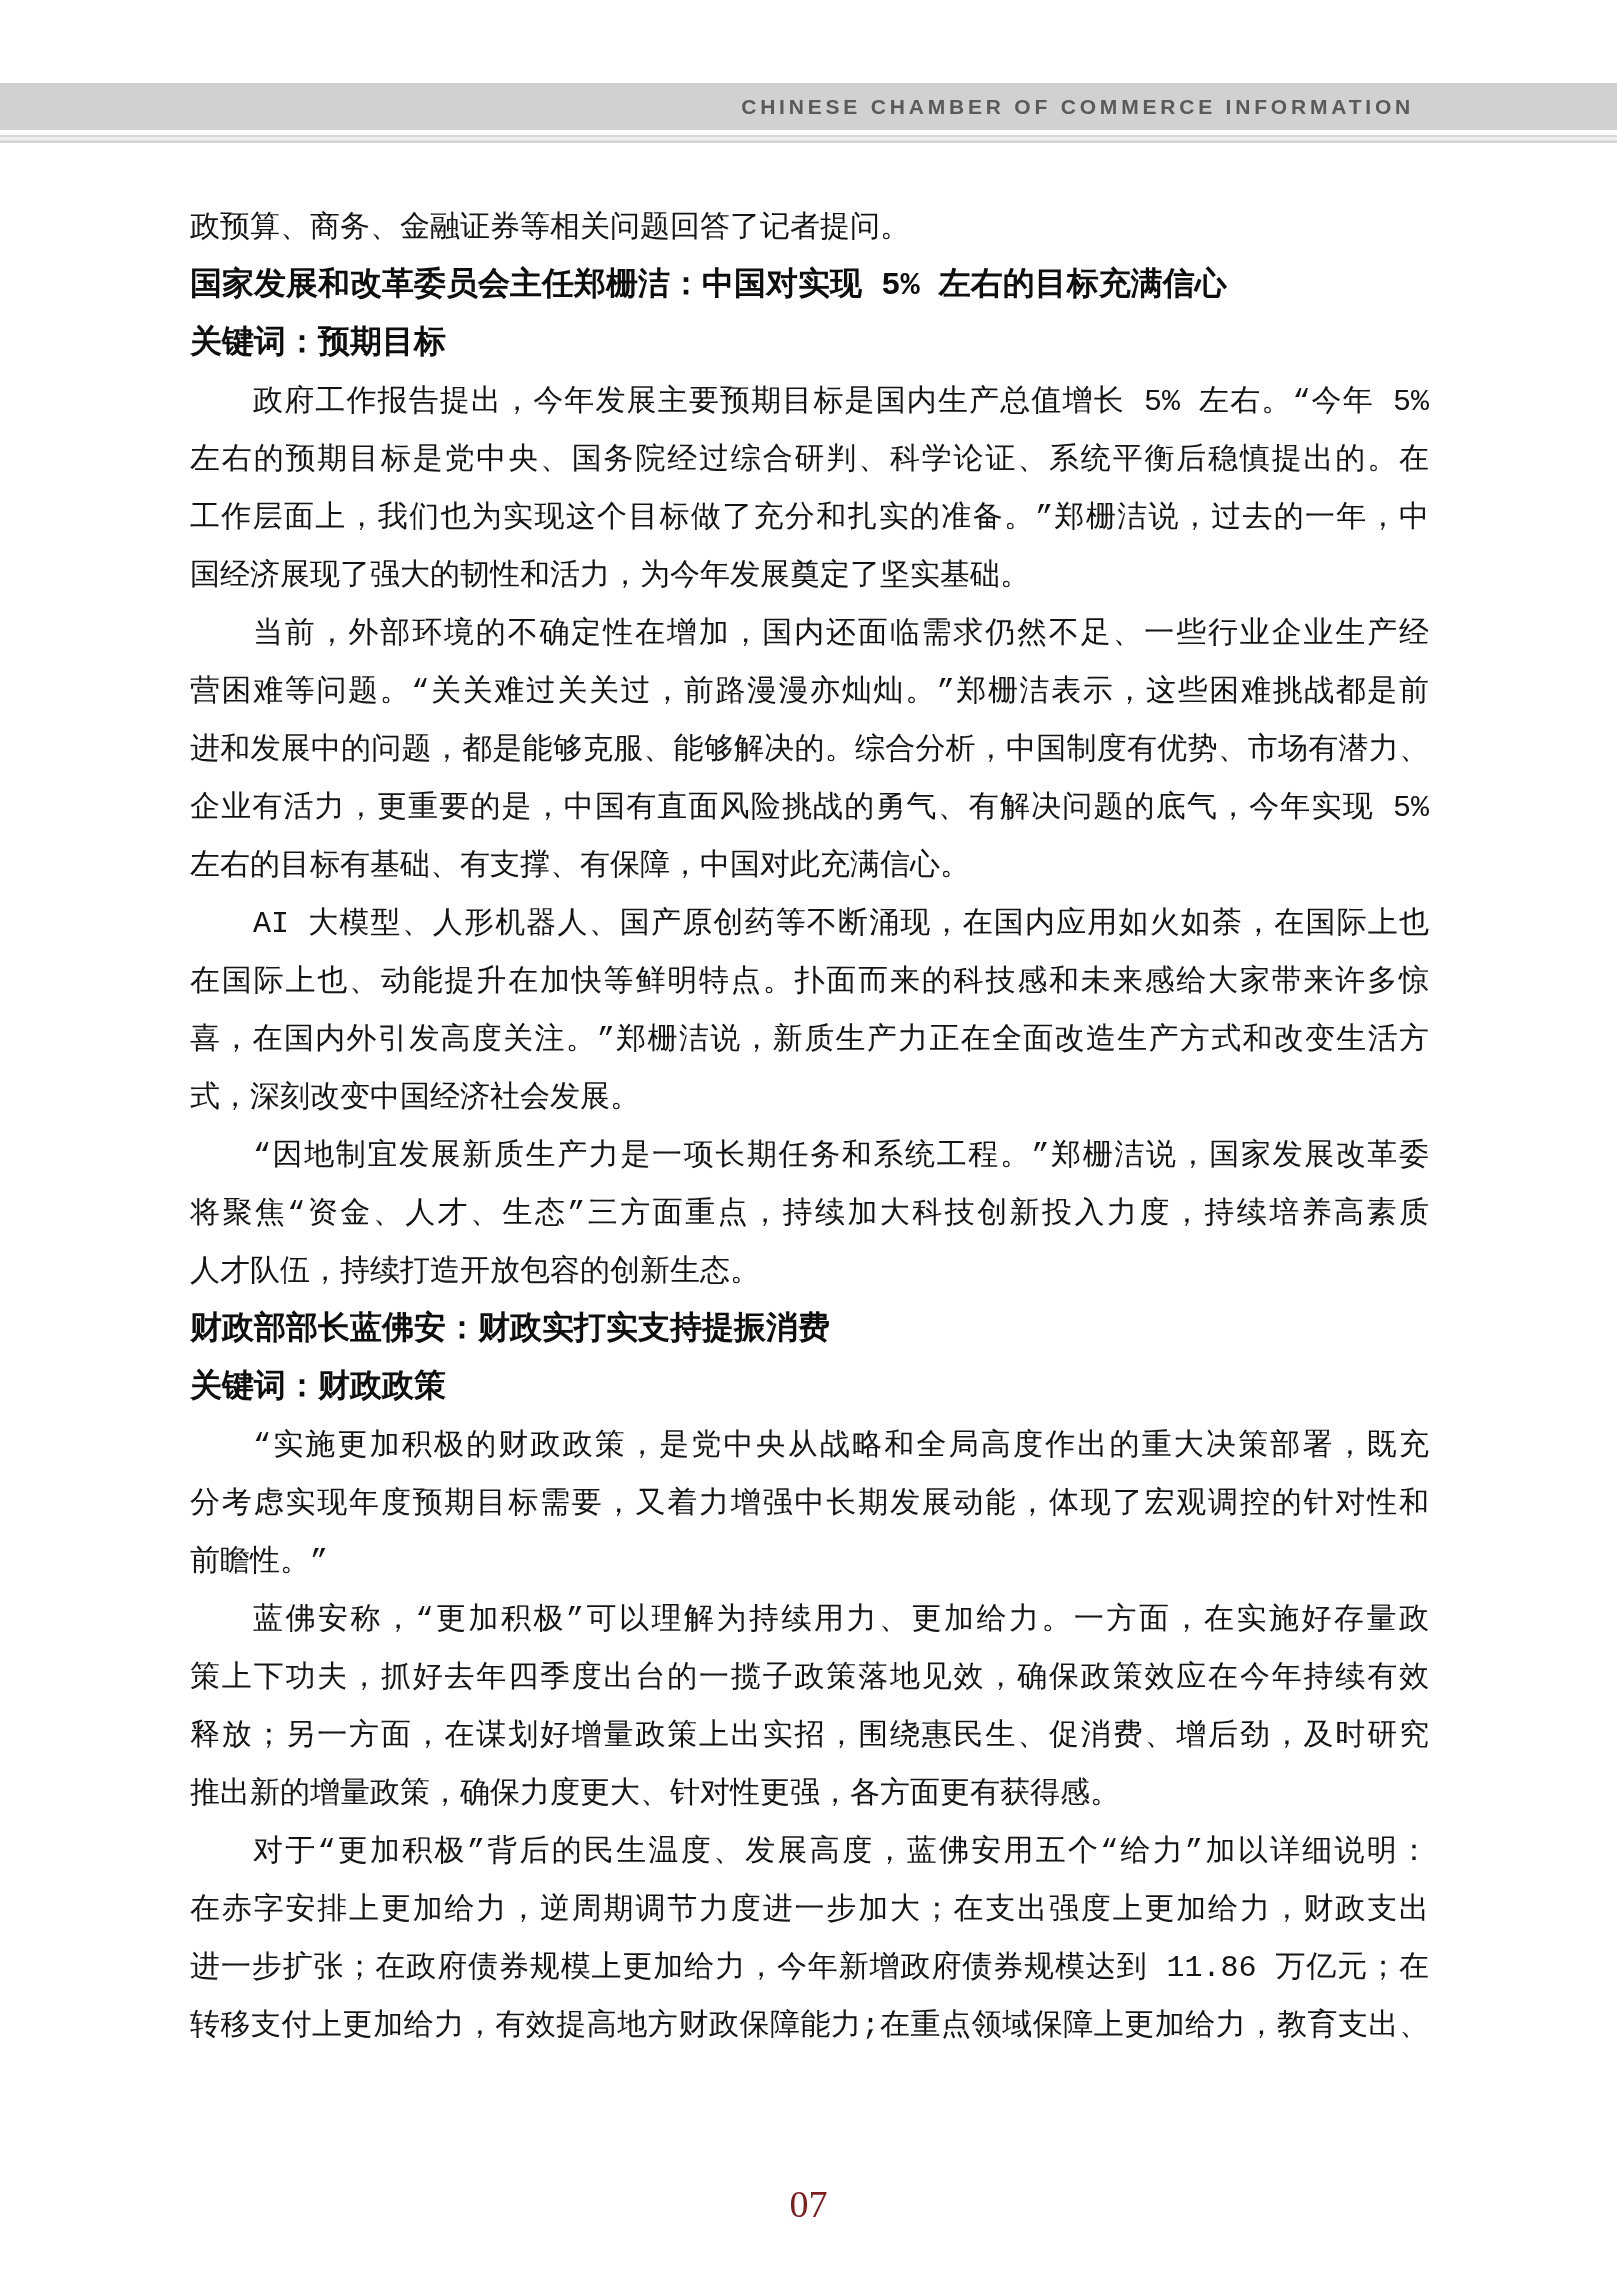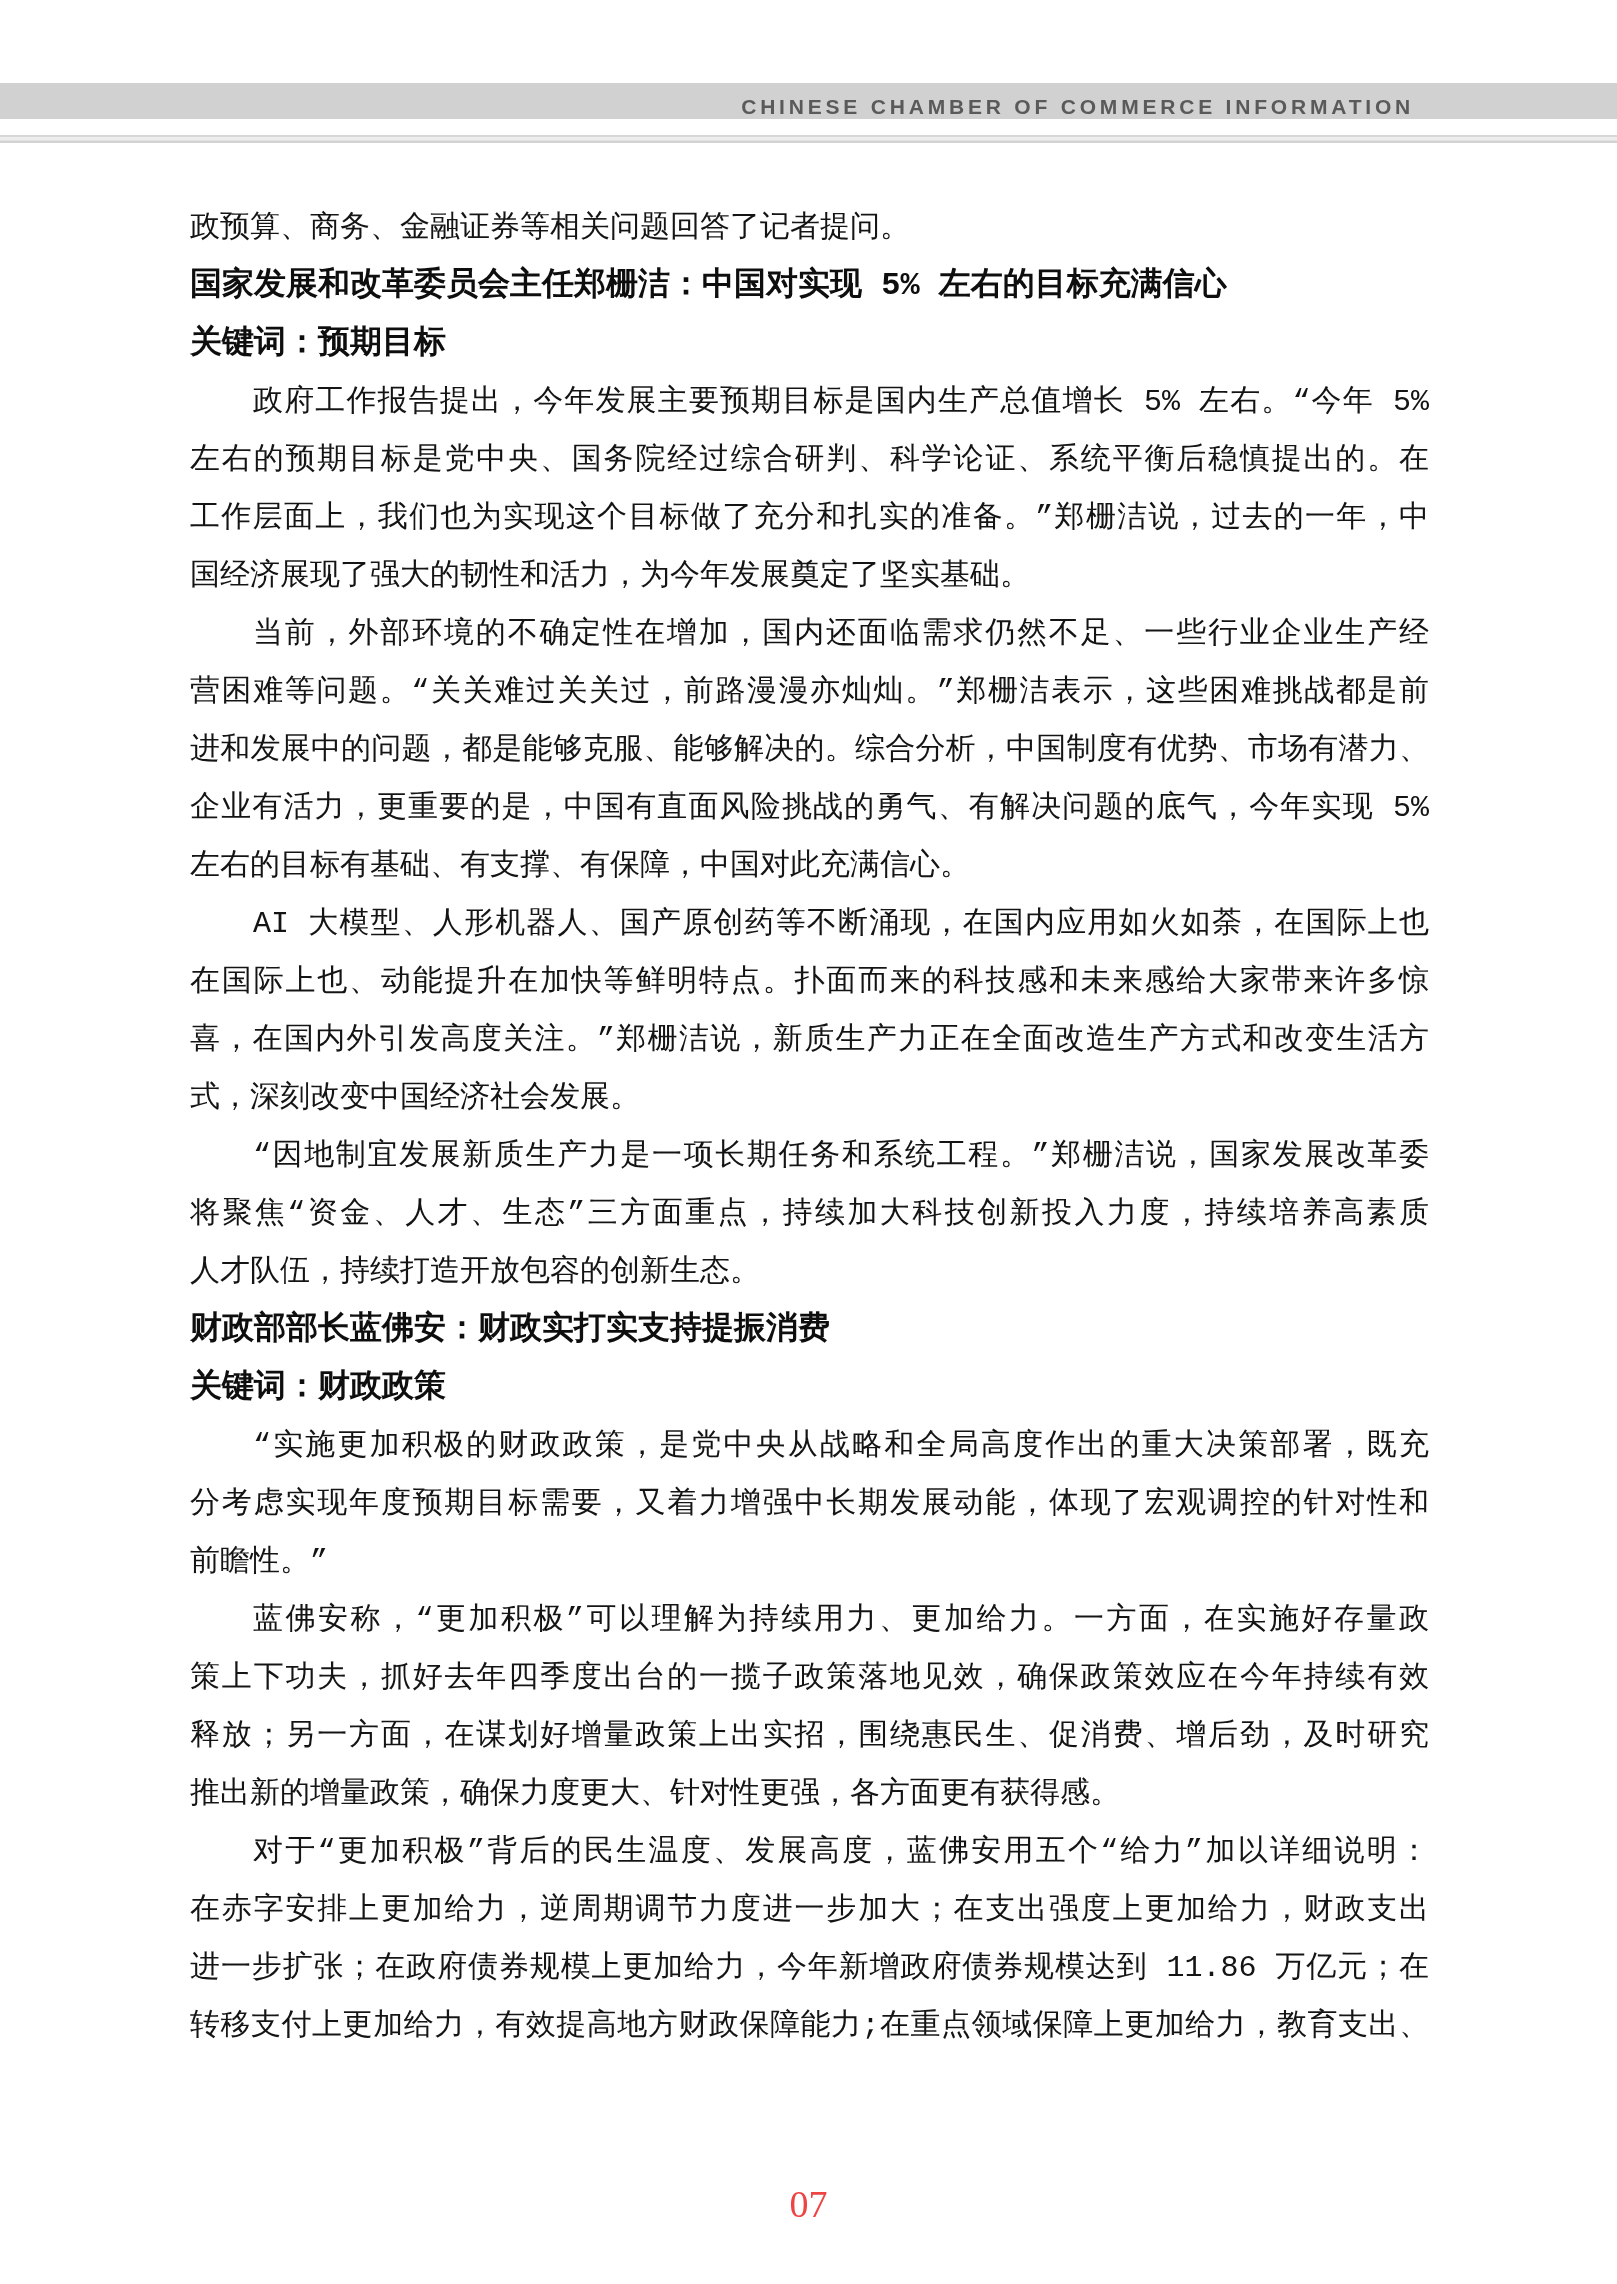--- a/index.html
+++ b/index.html
@@ -10,21 +10,21 @@
     position: relative;
     font-family: "Liberation Sans", sans-serif;
     color: #111111;
     overflow: hidden;
   }
   .band {
     position: absolute;
     top: 83px;
     left: 0;
     width: 1617px;
-    height: 36px;
+    height: 47px;
     background: #d1d1d1;
   }
   .band-text {
     position: absolute;
     top: 0;
     right: 203px;
     height: 47px;
     line-height: 47px;
     font-size: 21px;
     font-weight: 600;
@@ -81,21 +81,21 @@
   .pagenum {
     position: absolute;
     top: 2183px;
     left: 0;
     width: 1617px;
     height: 42px;
     line-height: 42px;
     text-align: center;
     font-family: "Liberation Serif", serif;
     font-size: 38px;
-    color: #ef4444;
+    color: #7f1d1d;
   }
 </style>
 </head>
 <body>
 
 <div class="band">
   <span class="band-text">CHINESE CHAMBER OF COMMERCE INFORMATION</span>
 </div>
 
 <div class="stripe"></div>

